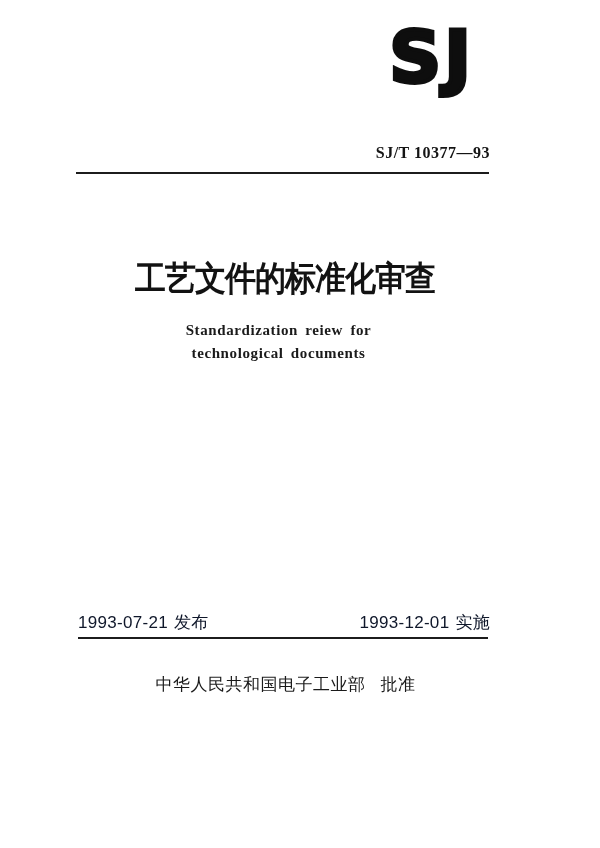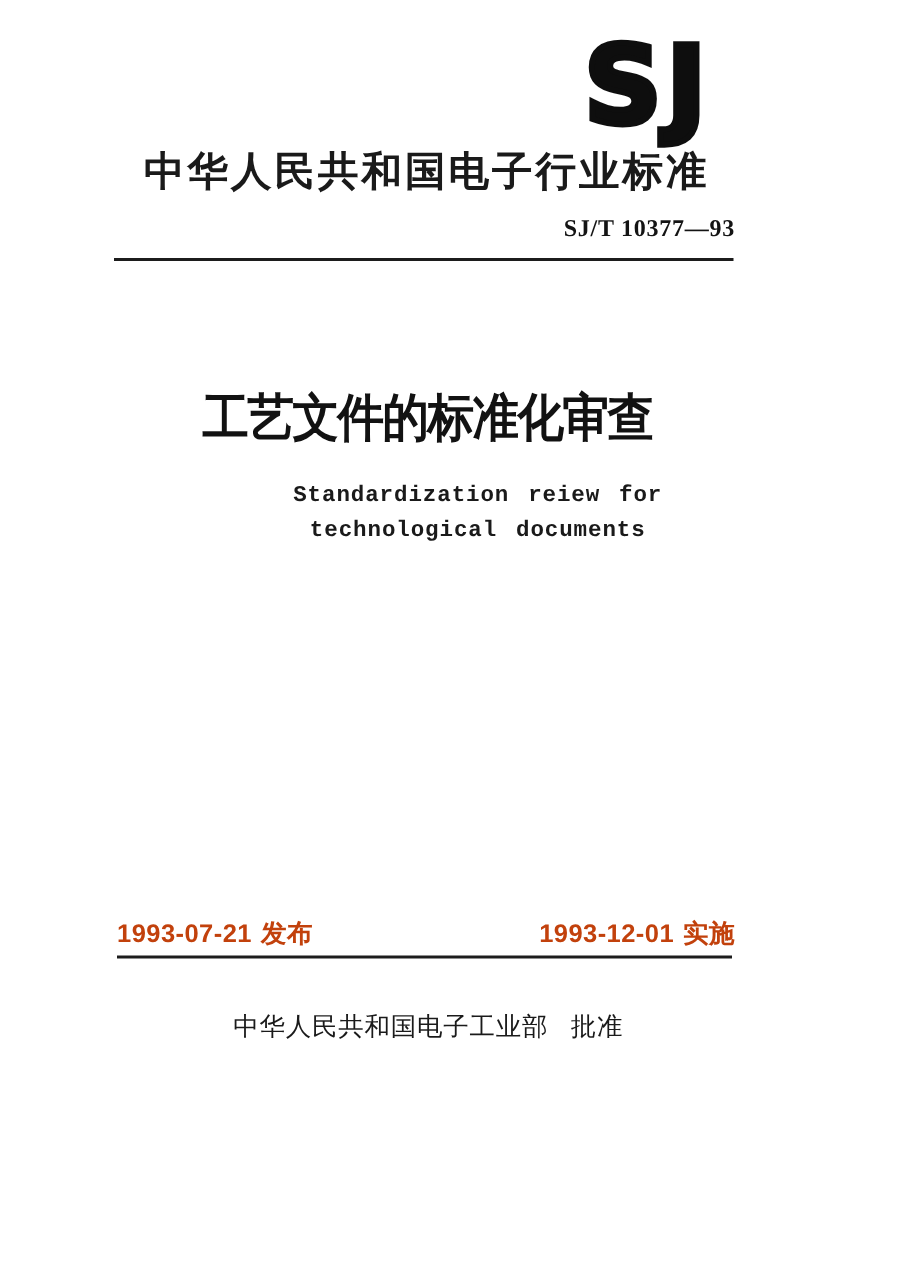--- a/index.html
+++ b/index.html
@@ -87,40 +87,39 @@
     transform-origin: center top;
     white-space: nowrap;
   }
 
   
   .en-title {
     position: absolute;
     left: 0;
     width: 557px;
     text-align: center;
-    font-family: Liberation Mono, monospace;
+    font-family: Liberation Serif, serif;
     font-size: 15px;
     font-weight: bold;
     letter-spacing: 0.6px;
     word-spacing: 3px;
     color: #1a1a1a;
-    margin-left: 40px;
   }
   .en-line1 { top: 322px; }
   .en-line2 { top: 345px; }
 
   
   .date-line {
     position: absolute;
     top: 611px;
     font-size: 17px;
-    font-weight: bold;
+    font-weight: normal;
     letter-spacing: 0.3px;
     white-space: nowrap;
-    color: #c2410c;
+    color: #0f172a;
   }
   .date-release { left: 78px; }
   .date-impl { right: 110px; }
   .date-line .date-label { margin-left: 6px; }
 
   
   .issuer-line {
     position: absolute;
     top: 661px;
     left: 0;
@@ -135,21 +134,20 @@
   }
   .issuer-line .approval-label { margin-left: 15px; }
 </style>
 </head>
 <body>
 
 <div class="page">
 
   <div class="sj-logo">SJ</div>
 
-  <div class="std-type">中华人民共和国电子行业标准</div>
 
   <div class="std-num">SJ/T 10377—93</div>
 
   <div class="rule rule-header"></div>
 
   <div class="doc-title">工艺文件的标准化审查</div>
 
   <div class="en-title en-line1">Standardization reiew for</div>
 
   <div class="en-title en-line2">technological documents</div>

